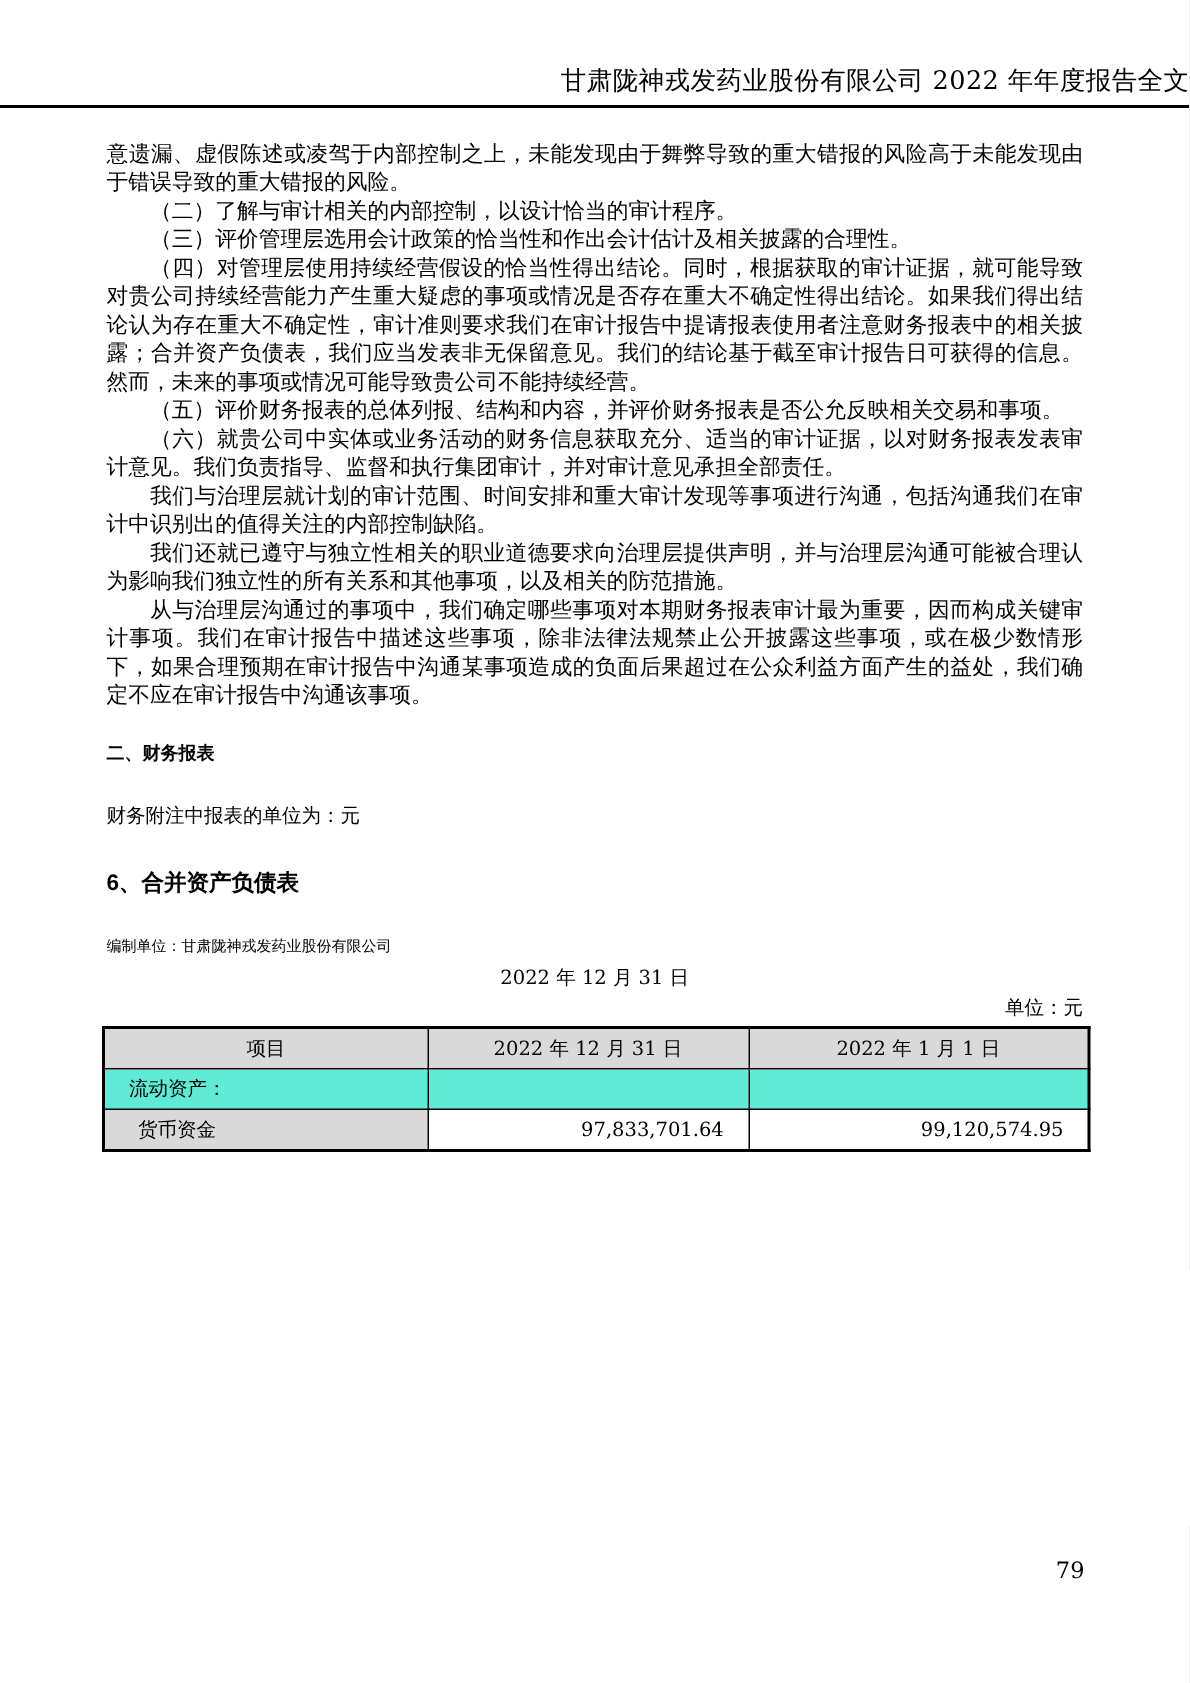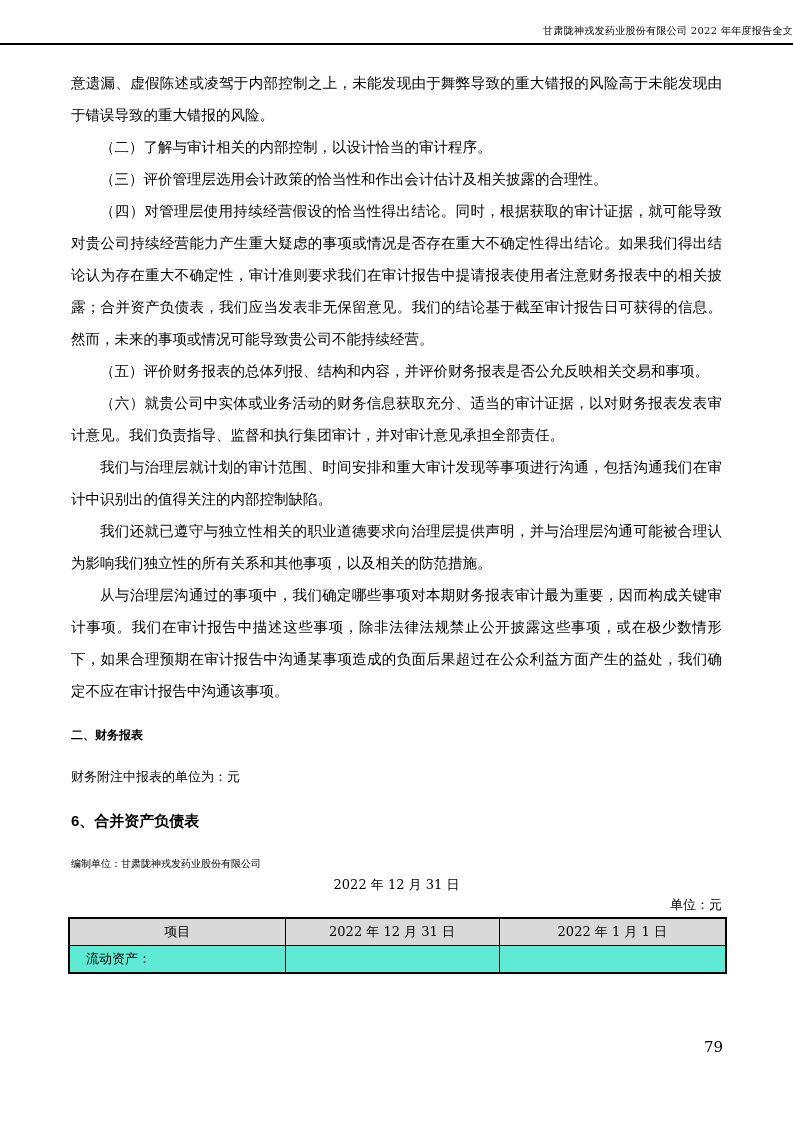--- a/index.html
+++ b/index.html
@@ -10,32 +10,32 @@
     margin: 0 auto;
     background: #ffffff;
     font-family: "DejaVu Serif", "Liberation Serif", serif;
     color: #000000;
     overflow: hidden;
     box-sizing: border-box;
   }
   .content { margin: 0 71px; width: 651px; }
 
   .page-header {
-    padding-top: 24px;
+    padding-top: 42px;
     text-align: right;
-    font-size: 10px;
+    font-size: 17px;
     letter-spacing: 0.3px;
     border-bottom: 2px solid #000;
     padding-bottom: 5px;
   }
 
   .paragraphs {
     margin-top: 22px;
     font-size: 14.5px;
-    line-height: 32px;
+    line-height: 19px;
     text-align: justify;
   }
   .paragraphs p { margin: 0; }
   .paragraphs p.indent { text-indent: 2em; }
 
   h2.section-heading {
     font-family: Liberation Sans, sans-serif;
     font-weight: bold;
     font-size: 12px;
     margin: 20px 0 0 0;
@@ -144,20 +144,25 @@
             <th>2022 年 12 月 31 日</th>
             <th>2022 年 1 月 1 日</th>
           </tr>
         </thead>
       <tbody id="table-body">
           <tr class="category-row">
             <td class="item-cell">流动资产：</td>
             <td class="value-cell"></td>
             <td class="value-cell"></td>
           </tr>
+          <tr class="data-row">
+            <td class="item-cell">货币资金</td>
+            <td class="value-cell">97,833,701.64</td>
+            <td class="value-cell">99,120,574.95</td>
+          </tr>
         </tbody>
     </table>
 
   </div>
 
   <div class="page-number">79</div>
 
 </div>
 
 </body></html>

